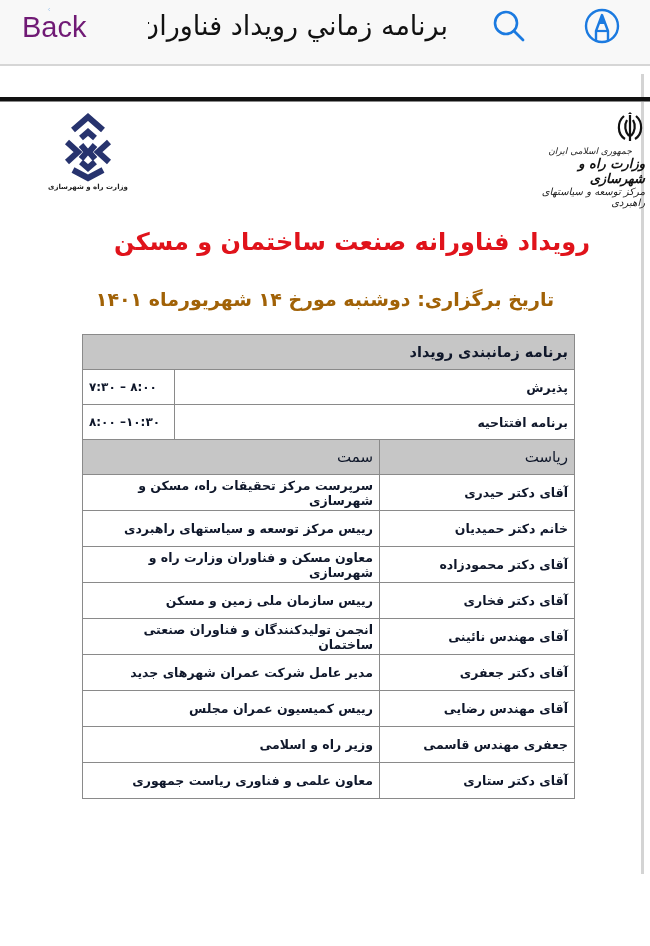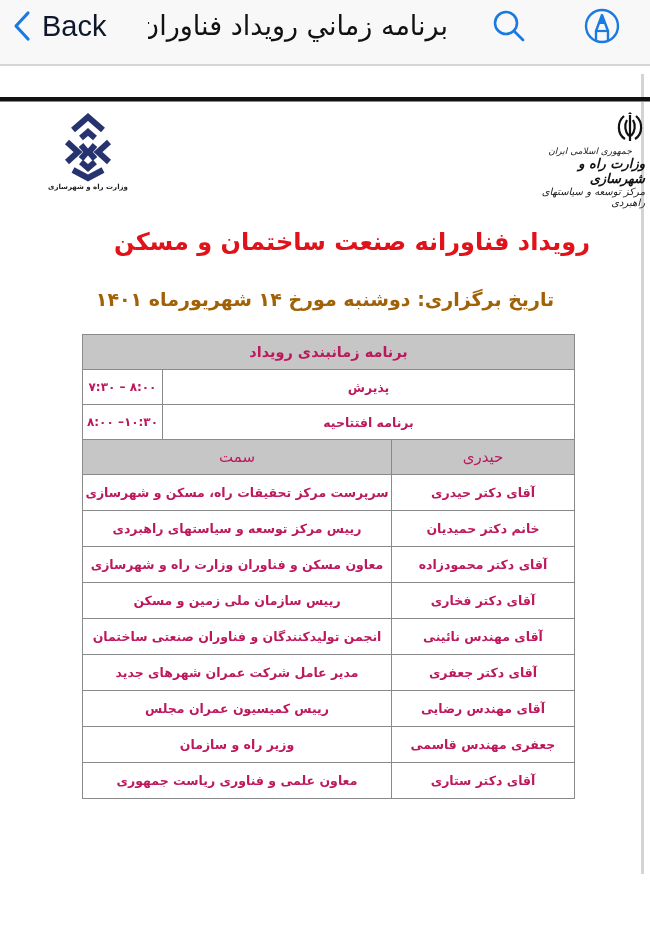--- a/index.html
+++ b/index.html
@@ -1,36 +1,36 @@
 <!DOCTYPE html>
 <html><head>
 <meta charset="utf-8">
 <style>
   html, body { margin:0; padding:0; }
   body { width:650px; height:946px; background:#ffffff; position:relative; overflow:hidden; font-family:"DejaVu Sans", sans-serif; }
   .navbar { position:absolute; left:0; top:0; width:650px; height:64px; background:#f8f8f8; border-bottom:2px solid #d6d6d6; }
-  .back { position:absolute; left:12px; top:8px; height:36px; display:flex; align-items:center; color:#0f172a; cursor:pointer; }
+  .back { position:absolute; left:12px; top:8px; height:36px; display:flex; align-items:center; color:#701a75; cursor:pointer;flex-direction:column; }
   .back svg { width:20px; height:32px; }
   .back span { font-family:"Liberation Sans", sans-serif; font-size:29px; margin-left:10px; }
   .nav-title { position:absolute; left:148px; top:8px; width:300px; height:36px; font-size:27px; color:#111; direction:rtl; text-align:right; white-space:nowrap; overflow:hidden; font-family:"DejaVu Sans", sans-serif; line-height:36px; }
   .nav-icon { position:absolute; top:7px; width:38px; height:38px; cursor:pointer; }
   .page-edge { position:absolute; left:641px; top:74px; width:3px; height:800px; background:#d4d4d4; }
   .rule { position:absolute; left:0; top:97px; width:650px; height:4px; background:#111; border-bottom:1px solid #888; }
   .logo-left { position:absolute; left:28px; top:112px; width:120px; }
   .logo-left svg { display:block; margin:0 auto; }
   .logo-left .cap { font-size:7px; color:#222; text-align:center; direction:rtl; line-height:11px; font-weight:bold; }
   .logo-right { position:absolute; left:535px; top:112px; width:110px; direction:rtl; text-align:right; }
   .logo-right svg { display:block; margin:0 0 0 42px; }
   .logo-right .l1 { font-family:"DejaVu Serif", serif; font-style:italic; font-size:9px; color:#222; margin-top:2px; text-align:center; }
   .logo-right .l2 { font-family:"DejaVu Serif", serif; font-style:italic; font-size:13px; color:#111; font-weight:bold; }
   .logo-right .l3 { font-family:"DejaVu Serif", serif; font-style:italic; font-size:10px; color:#222; }
   .doc-title { position:absolute; left:60px; top:228px; width:530px; direction:rtl; color:#e0131b; font-size:24px; font-weight:bold; }
   .doc-date { position:absolute; left:60px; top:288px; width:530px; text-align:center; direction:rtl; color:#a16207; font-size:19px; font-weight:bold; }
   table.sched { position:absolute; left:82px; top:334px; width:493px; border-collapse:collapse; direction:rtl; }
-  table.sched td { border:1.5px solid #8a8a8a; text-align:center; font-size:12.5px; color:#be185d; font-weight:bold; height:34px; padding:0 0; }
+  table.sched td { border:1.5px solid #8a8a8a; font-size:12.5px; color:#0f172a; font-weight:bold; height:34px; padding:0 6px; }
   table.sched tr.gray td { background:#c6c6c6; }
   table.sched .hdr { font-size:14.5px; }
   table.sched .colhdr { font-size:15px; font-weight:normal; }
   table.sched .time { width:79px; direction:ltr; font-size:12px; }
   table.sched .speaker { width:182px; }
   table.sched tr.data td { height:35px; }
 </style>
 </head>
 <body>
 
@@ -99,21 +99,21 @@
   </tr>
   <tr>
     <td colspan="2">پذیرش</td>
     <td class="time">۷:۳۰ – ۸:۰۰</td>
   </tr>
   <tr>
     <td colspan="2">برنامه افتتاحیه</td>
     <td class="time">۸:۰۰ –۱۰:۳۰</td>
   </tr>
   <tr class="gray">
-    <td class="speaker colhdr">حیدری</td>
+    <td class="speaker colhdr">ریاست</td>
     <td colspan="2" class="colhdr">سمت</td>
   </tr>
   <tr class="data">
     <td class="speaker">آقای دکتر حیدری</td>
     <td colspan="2">سرپرست مرکز تحقیقات راه، مسکن و شهرسازی</td>
   </tr>
   <tr class="data">
     <td class="speaker">خانم دکتر حمیدیان</td>
     <td colspan="2">رییس مرکز توسعه و سیاستهای راهبردی</td>
   </tr>
@@ -132,20 +132,20 @@
   <tr class="data">
     <td class="speaker">آقای دکتر جعفری</td>
     <td colspan="2">مدیر عامل شرکت عمران شهرهای جدید</td>
   </tr>
   <tr class="data">
     <td class="speaker">آقای مهندس رضایی</td>
     <td colspan="2">رییس کمیسیون عمران مجلس</td>
   </tr>
   <tr class="data">
     <td class="speaker">جعفری مهندس قاسمی</td>
-    <td colspan="2">وزیر راه و سازمان</td>
+    <td colspan="2">وزیر راه و اسلامی</td>
   </tr>
   <tr class="data">
     <td class="speaker">آقای دکتر ستاری</td>
     <td colspan="2">معاون علمی و فناوری ریاست جمهوری</td>
   </tr>
 </tbody>
   </table>
 
 </body></html>

